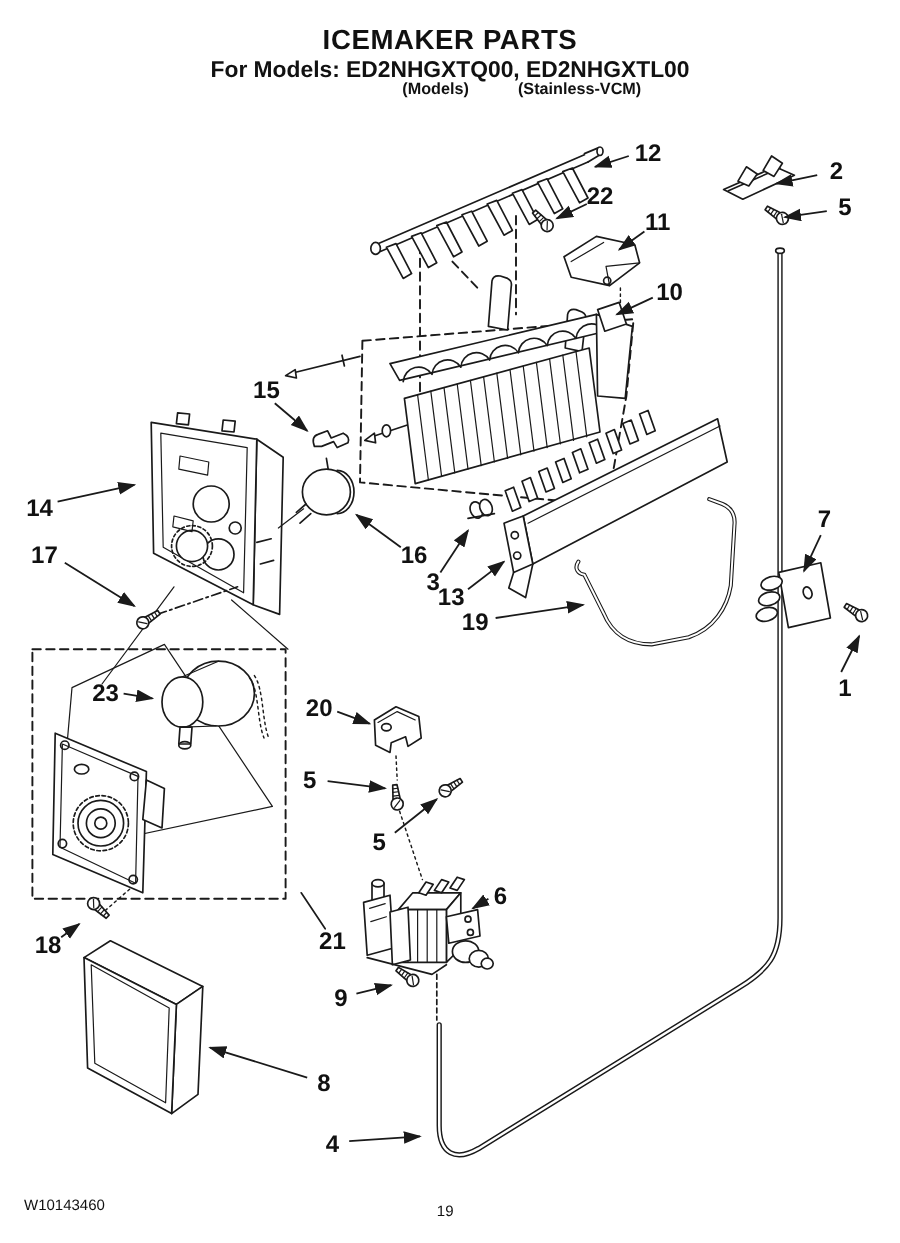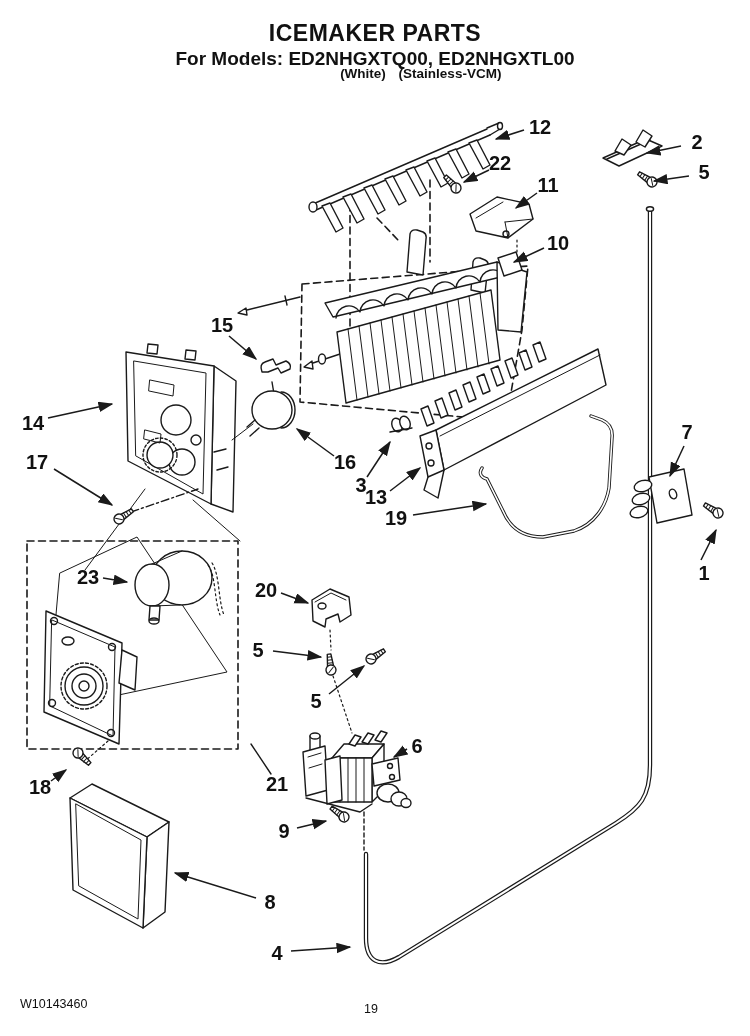--- a/index.html
+++ b/index.html
@@ -3,21 +3,21 @@
 <meta charset="utf-8">
 <style>
   html,body{margin:0;padding:0;}
   body{width:750px;height:1036px;background:#ffffff;position:relative;overflow:hidden;
        font-family:"Liberation Sans",sans-serif;color:#111;}
   .hdr{position:absolute;left:0;width:750px;text-align:center;font-weight:bold;}
   #title{top:20px;font-size:23px;letter-spacing:.5px;}
   #models{top:48px;font-size:19px;}
   .fin{position:absolute;font-weight:bold;font-size:13.5px;text-align:center;}
   #fin-white{left:313px;top:66px;width:100px;}
-  #fin-ss{left:375px;top:66px;width:150px;}
+  #fin-ss{left:389px;top:66px;width:150px;padding-left:19px;}
   .ftr{position:absolute;font-size:12.5px;text-align:right;}
   #docnum{left:20px;top:997px;}
   #pagenum{left:356px;top:1002px;width:30px;text-align:center;}
   svg{position:absolute;left:0;top:0;}
   .ln{stroke:#1a1a1a;fill:none;stroke-width:1.4;stroke-linecap:round;stroke-linejoin:round;}
   .fw{fill:#fff;}
   .thin{stroke-width:1;}
   .dash{stroke-dasharray:7 4.5;stroke-width:1.6;}
   .dot{stroke-dasharray:2 3;stroke-width:1.2;}
   .leader{stroke:#1a1a1a;stroke-width:1.5;fill:none;marker-end:url(#ah);}
@@ -25,21 +25,21 @@
   .tubeo{stroke:#1a1a1a;stroke-width:4.4;fill:none;stroke-linecap:round;stroke-linejoin:round;}
   .tubei{stroke:#fff;stroke-width:2;fill:none;stroke-linecap:round;stroke-linejoin:round;}
   .wireo{stroke:#1a1a1a;stroke-width:3.4;fill:none;stroke-linecap:round;stroke-linejoin:round;}
   .wirei{stroke:#fff;stroke-width:1.6;fill:none;stroke-linecap:round;stroke-linejoin:round;}
 </style>
 </head>
 <body>
 
 <div class="hdr" id="title">ICEMAKER PARTS</div>
 <div class="hdr" id="models">For Models: ED2NHGXTQ00, ED2NHGXTL00</div>
-<div class="fin" id="fin-white">(White)</div>
+<div class="fin" id="fin-white">(Models)</div>
 <div class="fin" id="fin-ss">(Stainless-VCM)</div>
 
 <svg width="750" height="1036" viewBox="0 0 750 1036">
   <defs>
     <marker id="ah" markerWidth="10" markerHeight="8" refX="9" refY="3.5" orient="auto">
       <path d="M0,0 L10,3.5 L0,7 Z" fill="#1a1a1a"></path>
     </marker>
     <g id="screw">
       <path class="ln fw" d="M4,-3 L16,-1.8 L16,1.8 L4,3 Z"></path>
       <line class="ln thin" x1="7" y1="-2.6" x2="7" y2="2.6"></line>

